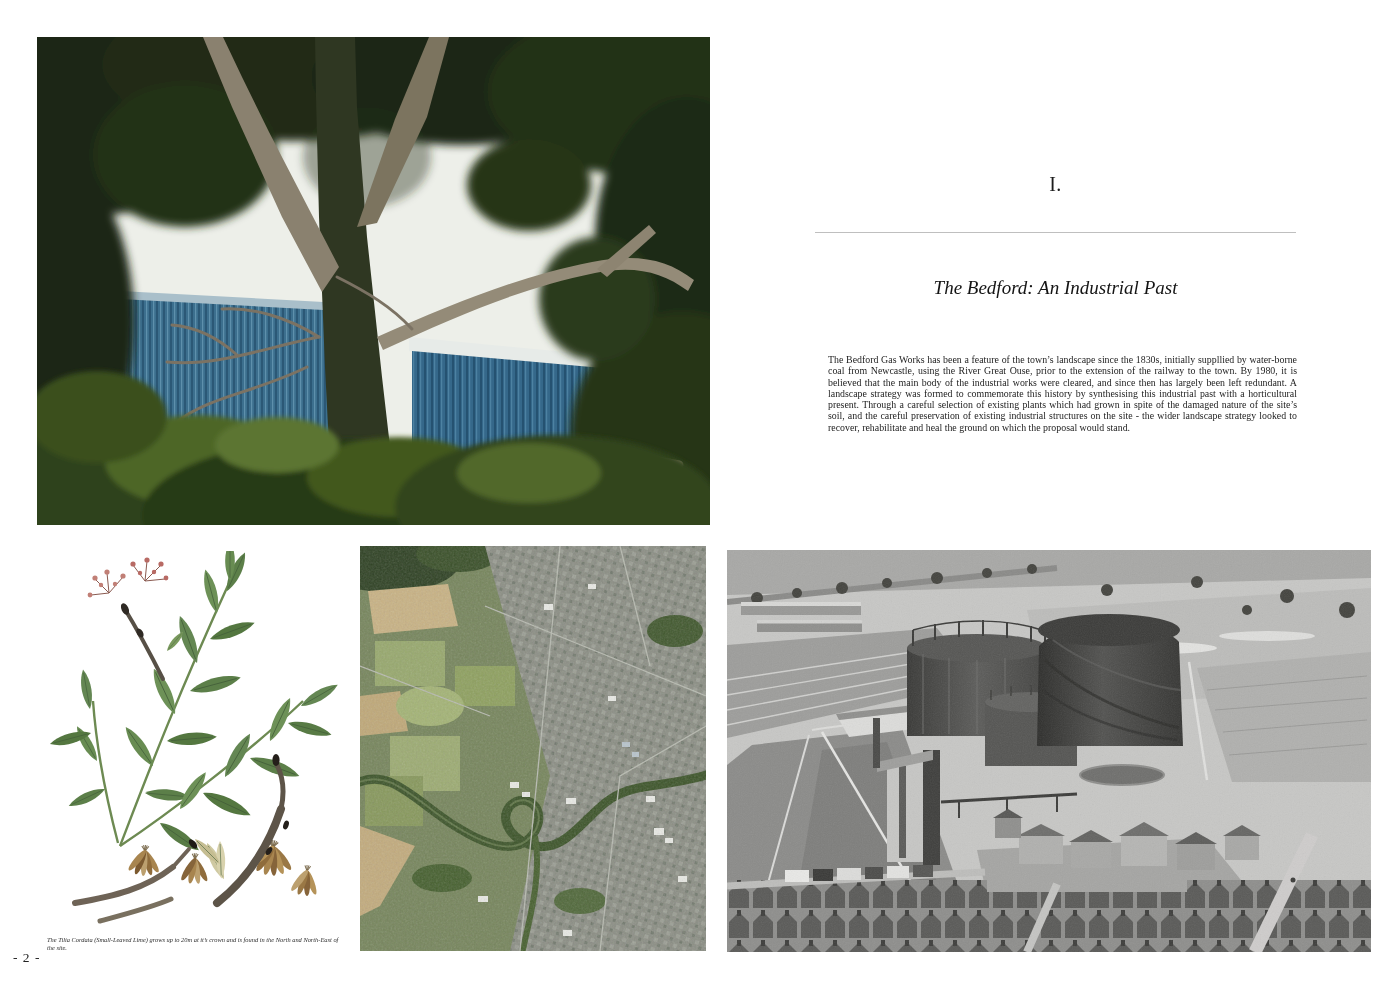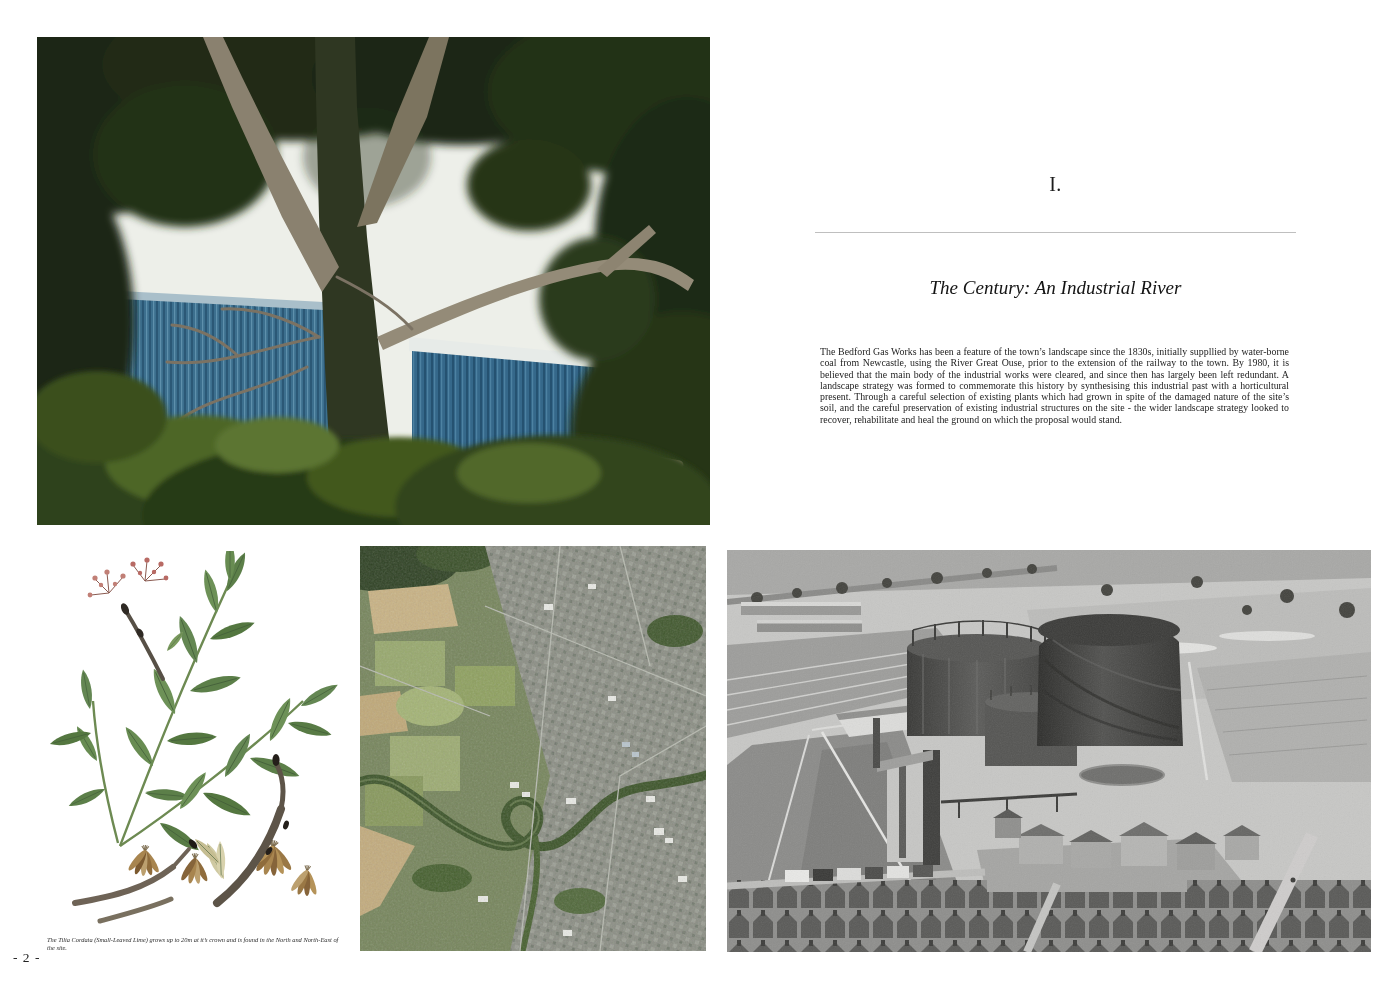--- a/index.html
+++ b/index.html
@@ -13,21 +13,21 @@
   #fig-trees{left:37px;top:37px;width:673px;height:488px;}
   #fig-botanical{left:45px;top:551px;width:296px;height:378px;}
   #fig-map{left:360px;top:546px;width:346px;height:405px;}
   #fig-historic{left:727px;top:550px;width:644px;height:402px;}
 
   .numeral{position:absolute;left:815px;top:173px;width:481px;text-align:center;
     font-size:20px;line-height:1.1;letter-spacing:.5px;}
   .rule{position:absolute;left:815px;top:232px;width:481px;height:1px;background:#bfbfbf;}
   .title{position:absolute;left:815px;top:277px;width:481px;text-align:center;margin:0;
     font-style:italic;font-weight:400;font-size:19px;line-height:1.2;color:#141414;}
-  .bodytext{position:absolute;left:820px;top:346px;width:469px;margin:0;
+  .bodytext{position:absolute;left:820px;top:346px;width:469px;margin:8px;
     font-size:9.9px;line-height:11.3px;text-align:justify;color:#1d1d1d;}
   .caption{position:absolute;left:47px;top:936px;width:292px;
     font-style:italic;font-size:6.4px;line-height:1.2;color:#2a2a2a;}
   .pagenum{position:absolute;left:13px;top:950px;font-size:13.5px;letter-spacing:1px;color:#222;}
 </style>
 </head>
 <body>
 
 <div class="sheet">
 
@@ -99,21 +99,21 @@
         <ellipse cx="520" cy="470" rx="162" ry="72" fill="#30451e"></ellipse>
         <ellipse cx="492" cy="436" rx="72" ry="30" fill="#51682c"></ellipse>
         <ellipse cx="240" cy="408" rx="62" ry="28" fill="#5c7433"></ellipse>
         <ellipse cx="60" cy="380" rx="70" ry="46" fill="#3a501f"></ellipse>
       </g>
     </svg>
   </figure>
 
   <div class="numeral">I.</div>
   <div class="rule"></div>
-  <h1 class="title">The Century: An Industrial River</h1>
+  <h1 class="title">The Bedford: An Industrial Past</h1>
   <p class="bodytext">The Bedford Gas Works has been a feature of the town’s landscape since the 1830s, initially suppllied by water-borne coal from Newcastle, using the River Great Ouse, prior to the extension of the railway to the town. By 1980, it is believed that the main body of the industrial works were cleared, and since then has largely been left redundant. A landscape strategy was formed to commemorate this history by synthesising this industrial past with a horticultural present. Through a careful selection of existing plants which had grown in spite of the damaged nature of the site’s soil, and the careful preservation of existing industrial structures on the site - the wider landscape strategy looked to recover, rehabilitate and heal the ground on which the proposal would stand.</p>
 
   <figure class="fig" id="fig-botanical">
     <svg viewBox="0 0 296 378" preserveAspectRatio="none">
       <defs>
         <g id="leaf">
           <path d="M0 0 C7 -12 9 -34 0 -50 C-9 -34 -7 -12 0 0 Z"></path>
           <line x1="0" y1="-4" x2="0" y2="-46" stroke="#44603a" stroke-width="0.8"></line>
         </g>
         <g id="pod">

